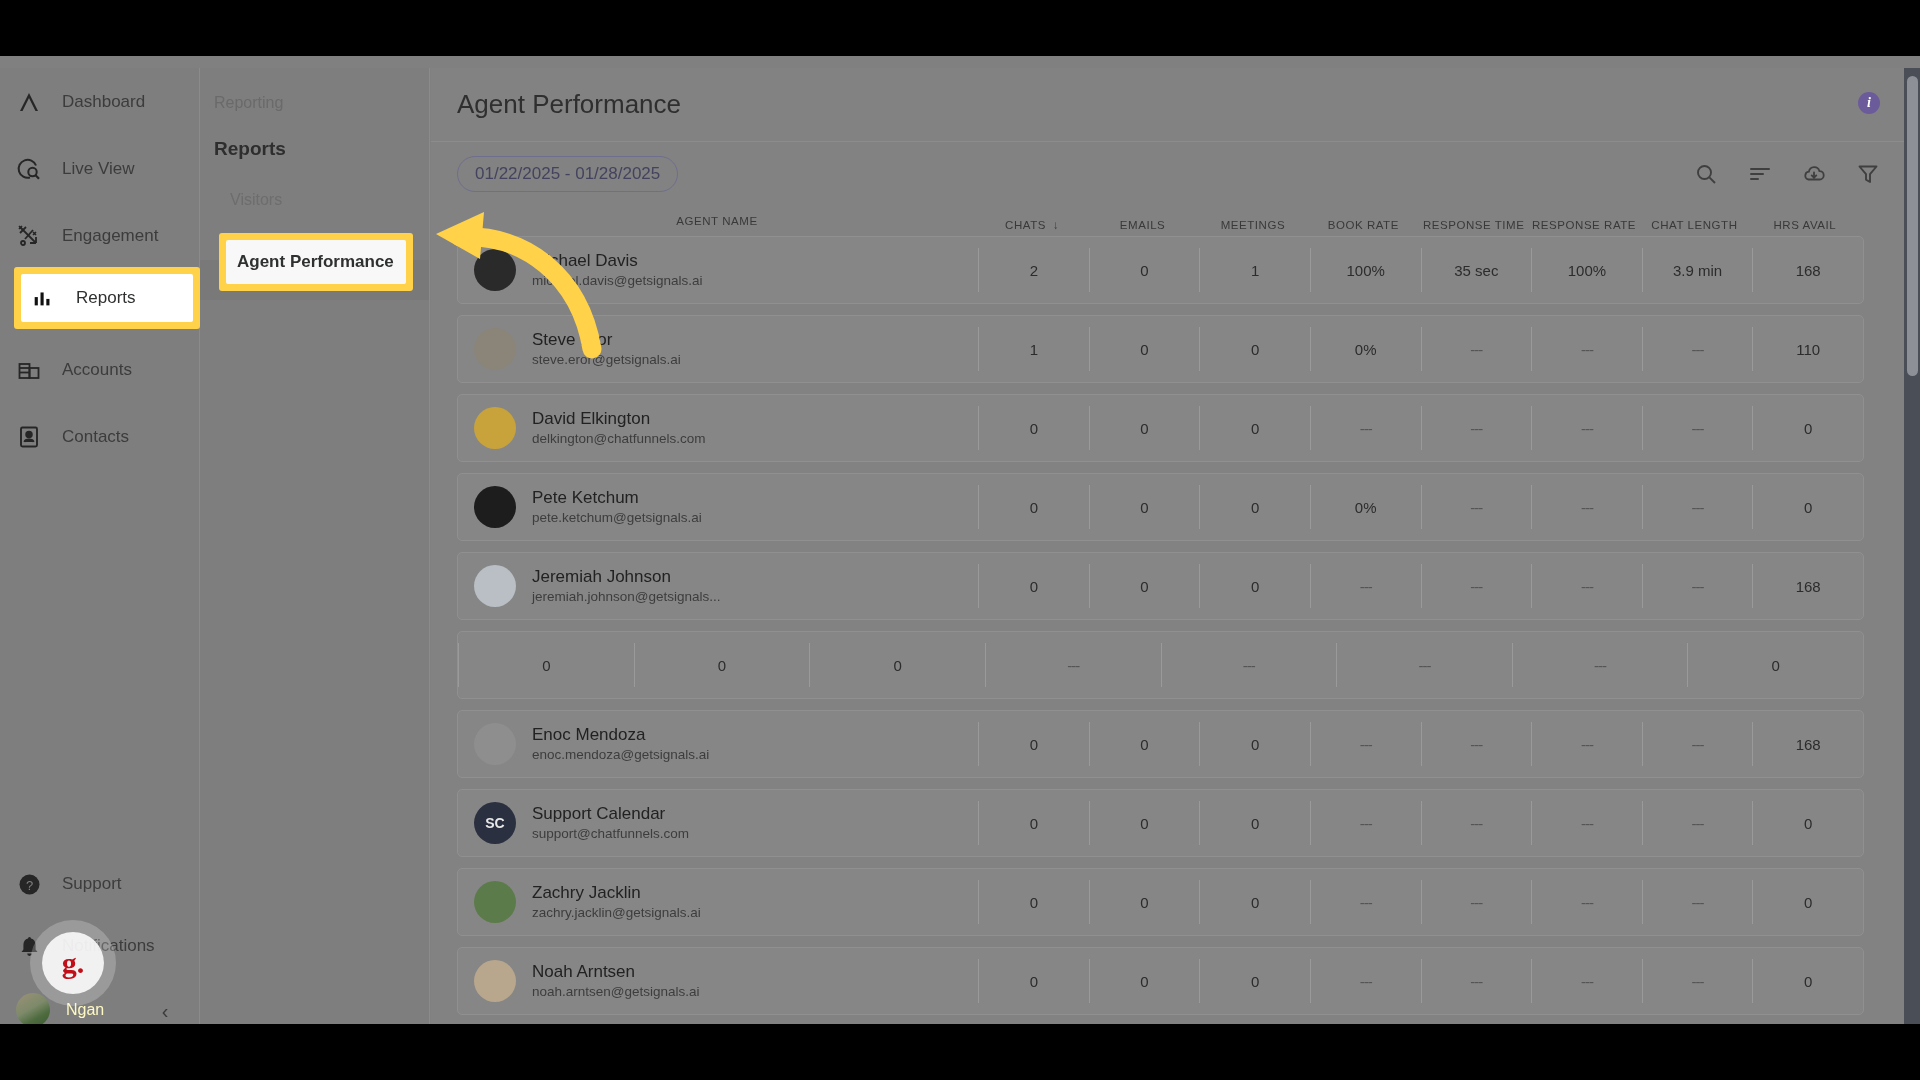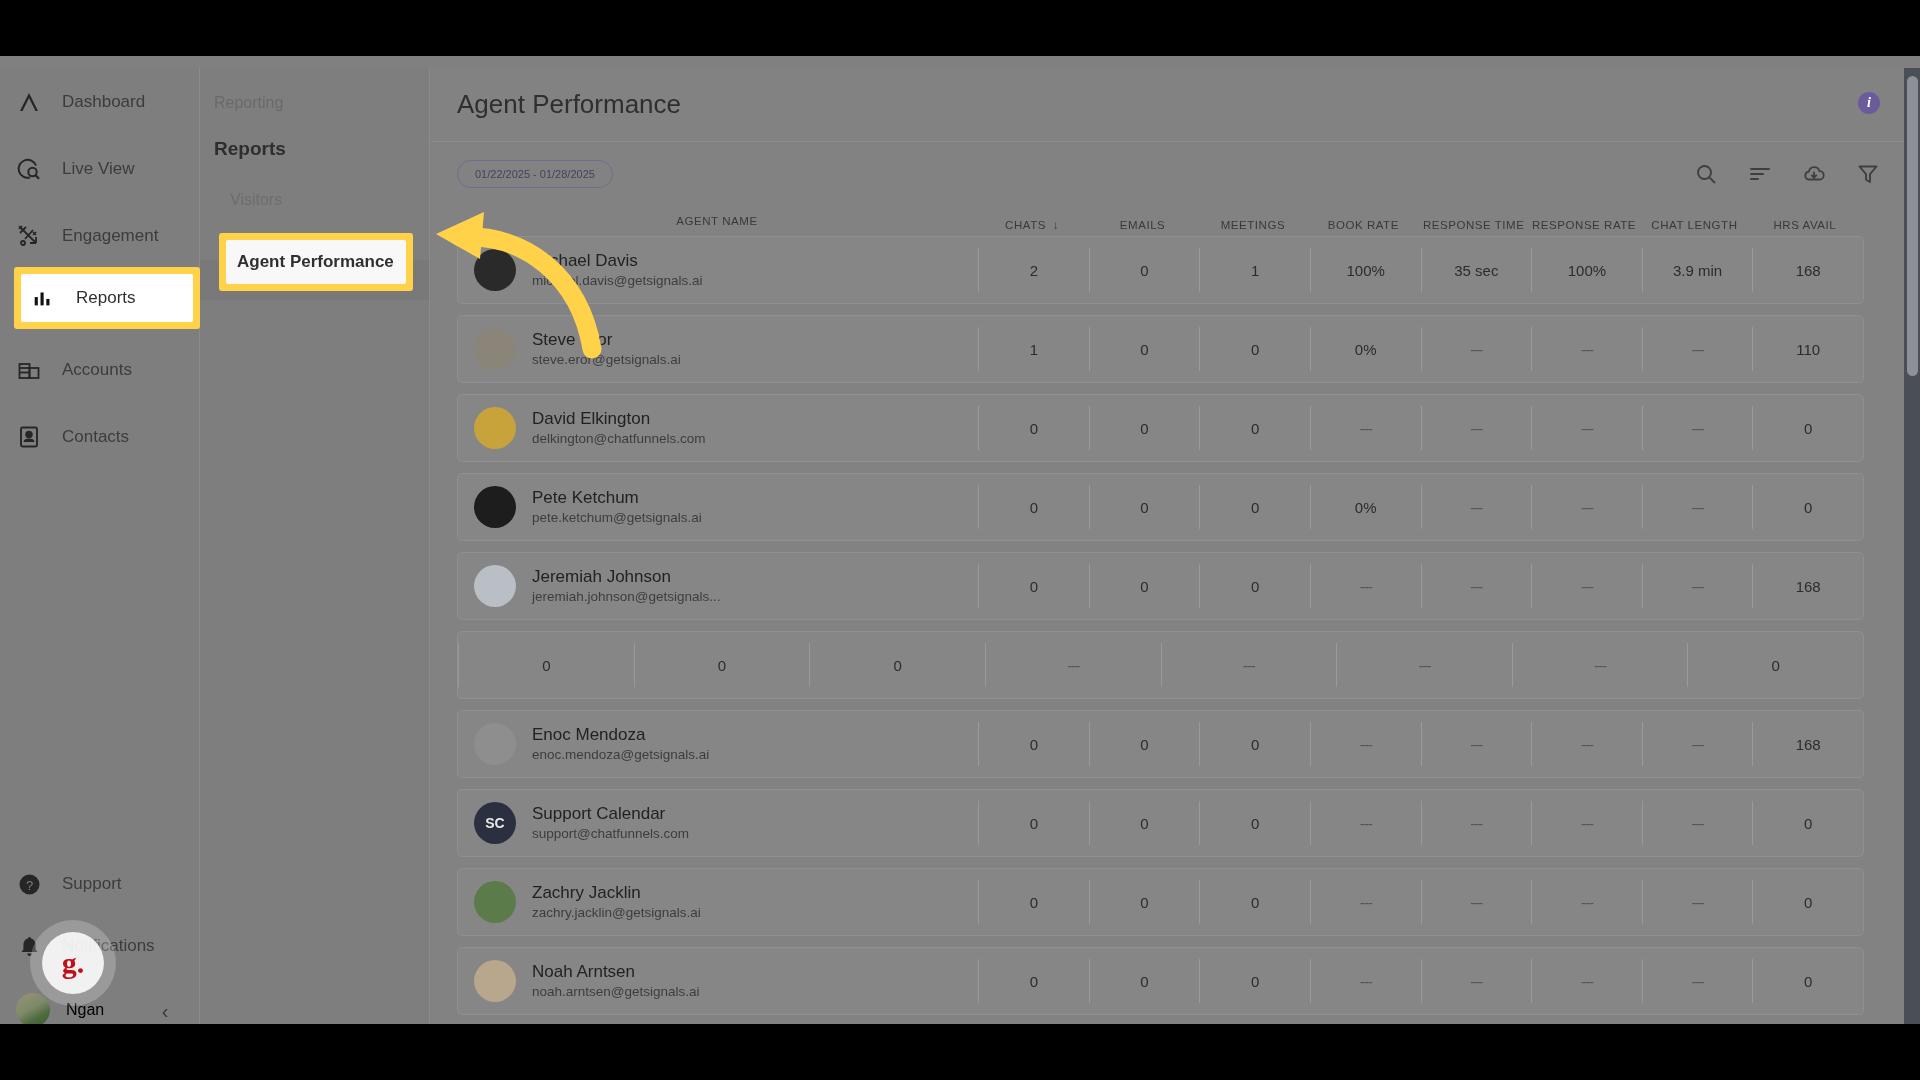--- a/index.html
+++ b/index.html
@@ -57,21 +57,21 @@
   #rail-bottom { position: absolute; left: 0; bottom: 0; width: 200px; }
   #rail-bottom .rail-item { margin-bottom: 14px; }
   #avatar-row {
     display: flex; align-items: center; gap: 16px; height: 52px; padding-left: 16px;
   }
   #rail-avatar {
     width: 34px; height: 34px; border-radius: 50%;
     background: linear-gradient(150deg,#9c9178 0%,#7d8a6a 45%,#4d6b3e 70%, #3d5a33 100%);
     flex: 0 0 34px;
   }
-  #rail-username { color: #000000; font-size: 16px; }
+  #rail-username { color: #fef9c3; font-size: 16px; }
   #collapse-btn {
     position: absolute; right: 22px; bottom: 12px;
     width: 26px; height: 26px; color: #3a3a3a;
     display: flex; align-items: center; justify-content: center;
     font-size: 20px; cursor: pointer;
   }
 
   
   #subnav {
     position: absolute; left: 200px; top: 56px; width: 230px; bottom: 56px;
@@ -126,21 +126,21 @@
     font-family: "Liberation Serif", serif; font-style: italic; font-weight: bold;
     cursor: pointer;
   }
   #toolbar {
     height: 64px; display: flex; align-items: center;
     padding: 0 26px; position: relative;
   }
   #date-range {
     border: 1px solid #6e6e8e; color: #43435f;
     border-radius: 18px; padding: 7px 17px;
-    font-size: 11px; background: transparent; cursor: pointer;
+    font-size: 17px; background: transparent; cursor: pointer;
   }
   #toolbar-icons {
     position: absolute; right: 24px; top: 0; height: 64px;
     display: flex; align-items: center; gap: 30px;
   }
   .tb-icon { width: 24px; height: 24px; color: #3f3f3f; cursor: pointer; }
 
   
   #table-wrap { position: absolute; left: 0; right: 0; top: 138px; bottom: 0; overflow: hidden; }
   #col-head {

